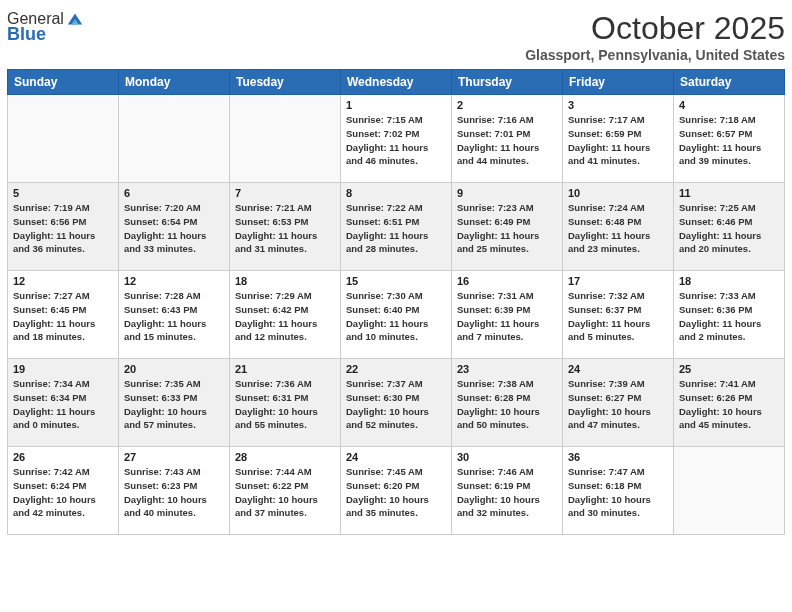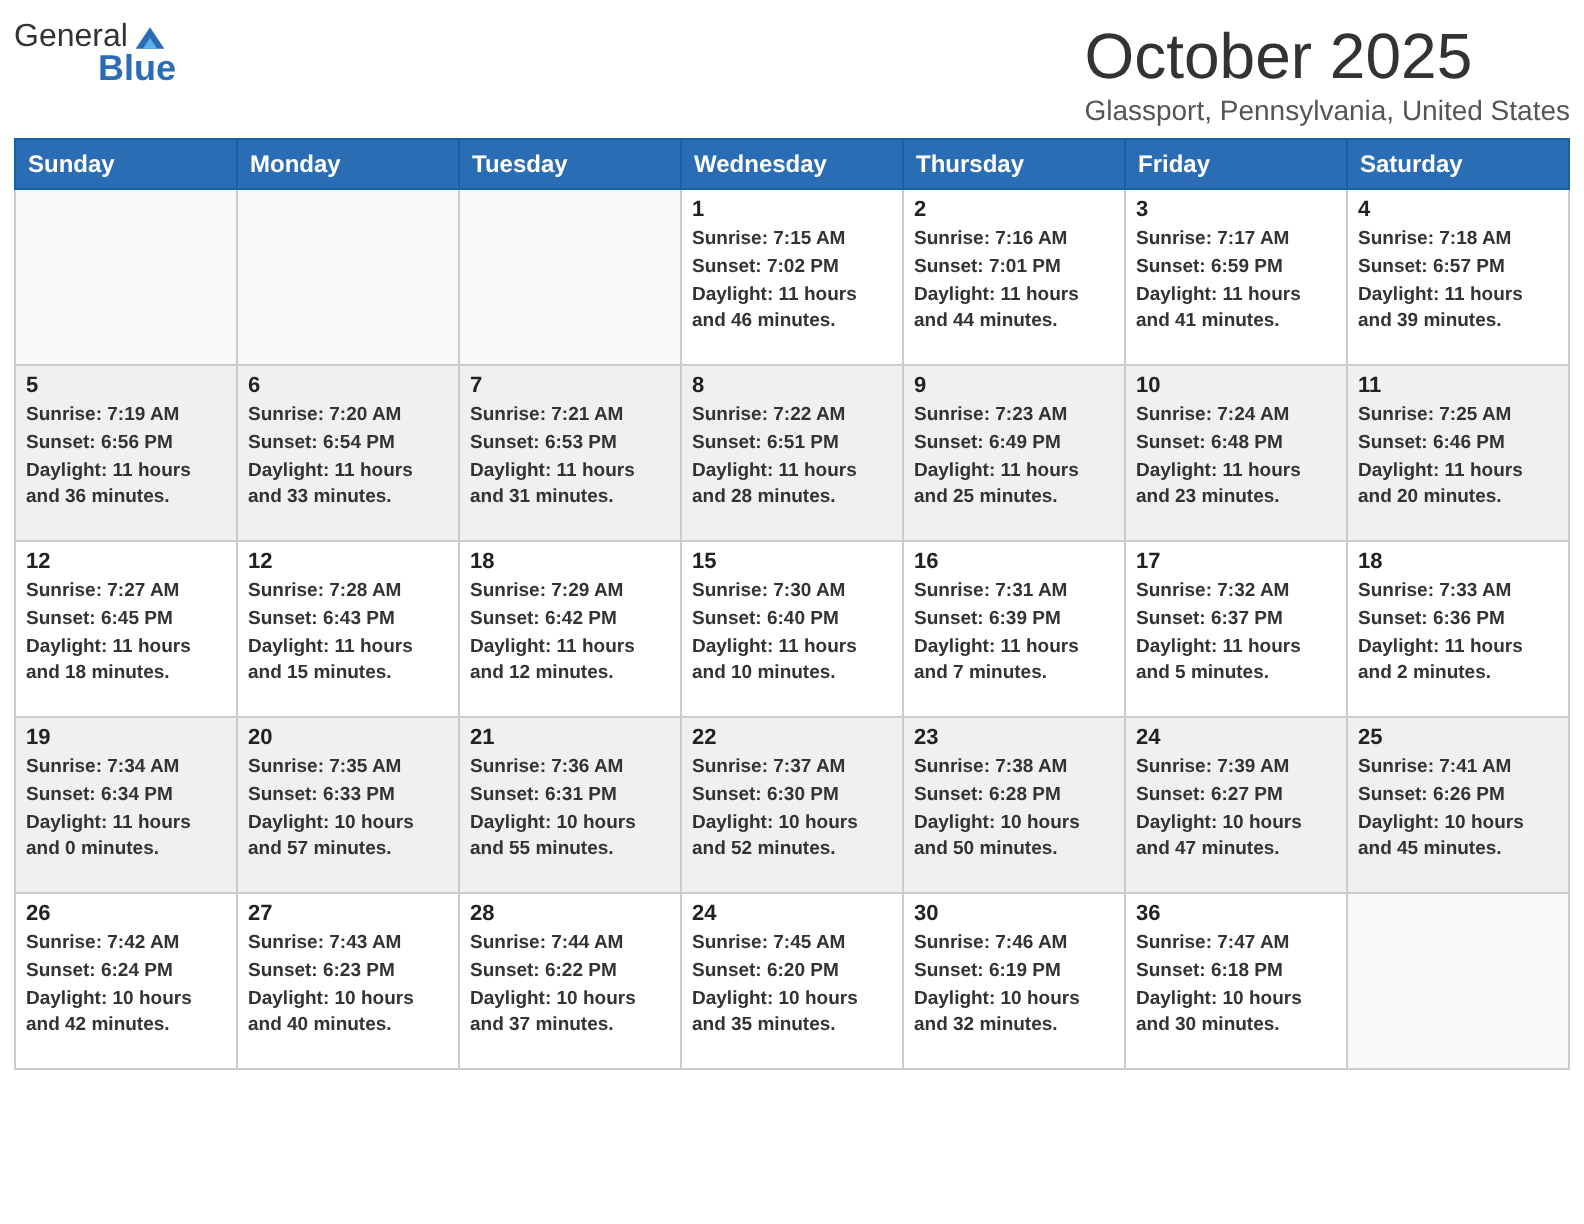--- a/index.html
+++ b/index.html
@@ -28,29 +28,31 @@
       align-items: center;
     }
     .logo-general { color: #333; }
     .logo-blue { color: #1a5fa8; }
     .logo-icon {
       width: 18px;
       height: 18px;
       margin-left: 2px;
     }
     .title-section {
+      text-align: right;
     }
     .month-title {
       font-size: 32px;
       color: #333;
       font-weight: normal;
     }
     .location {
       font-size: 14px;
       color: #555;
+      font-weight: bold;
     }
     .calendar {
       flex: 1;
       border: 1px solid #ccc;
       border-collapse: collapse;
       width: 100%;
       table-layout: fixed;
     }
     .calendar th {
       background: #2a6db5;
@@ -95,21 +97,21 @@
   <div class="header">
     <div class="logo">
       <div>
         <div style="display:flex;align-items:center;">
           <span class="logo-general">General</span>
           <svg class="logo-icon" viewBox="0 0 20 20">
             <polygon points="2,16 10,4 18,16" fill="#2a6db5"></polygon>
             <polygon points="6,16 10,10 14,16" fill="#5cb3e8"></polygon>
           </svg>
         </div>
-        <div class="logo-blue" style="font-size:18px;font-weight:bold;color:#2a6db5;margin-top:-4px;margin-left:42px;">Blue</div>
+        <div class="logo-blue" style="font-size:18px;font-weight:bold;color:#2a6db5;margin-top:-4px;">Blue</div>
       </div>
     </div>
     <div class="title-section">
       <div class="month-title">October 2025</div>
       <div class="location">Glassport, Pennsylvania, United States</div>
     </div>
   </div>
 
   <table class="calendar">
     <thead>

